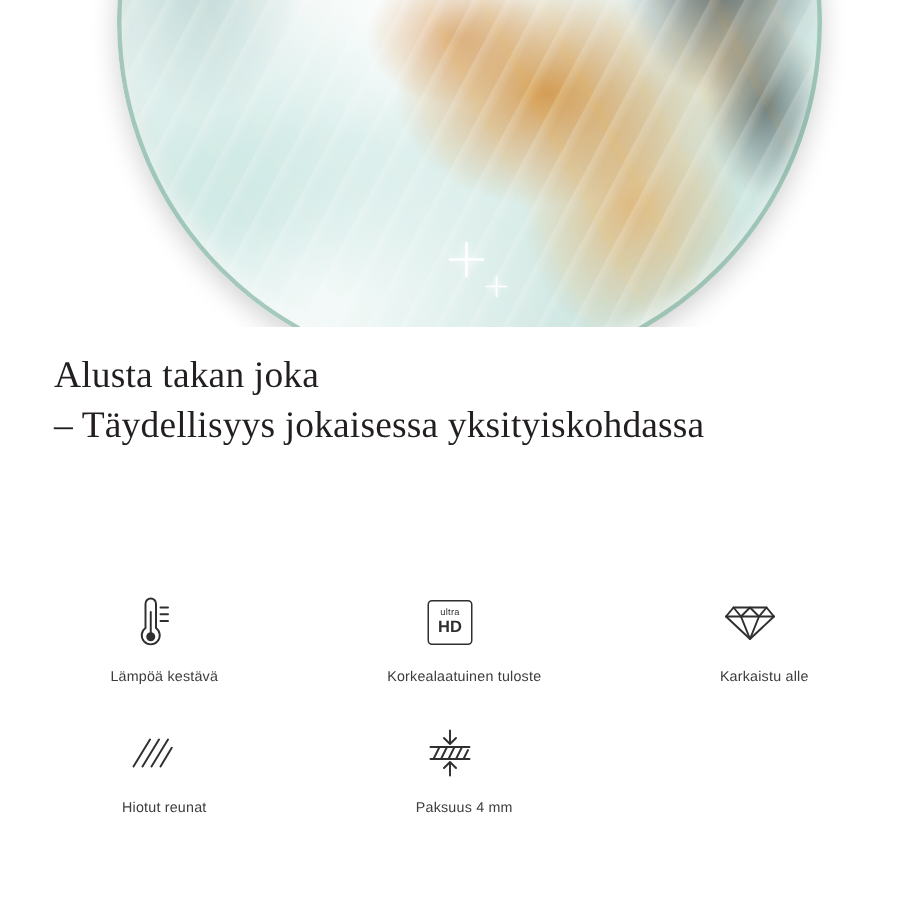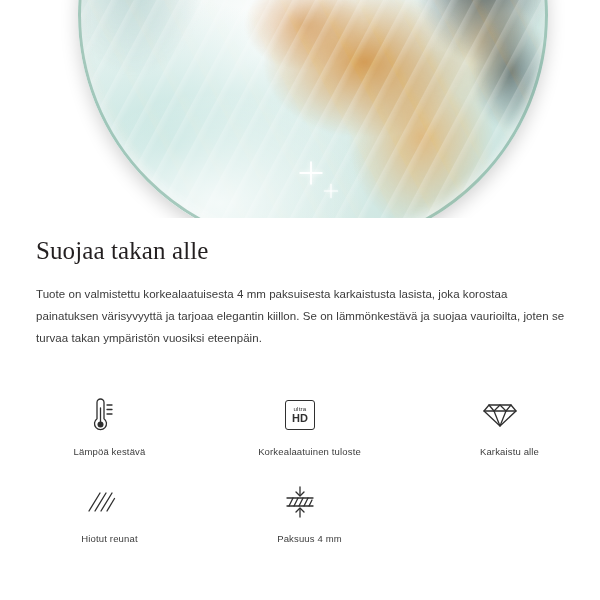--- a/index.html
+++ b/index.html
@@ -205,23 +205,23 @@
       <div class="layer l4"></div>
       <div class="layer l5"></div>
       <div class="disc-edge"></div>
     </div>
     <span class="sparkle sp1"></span>
     <span class="sparkle sp2"></span>
   </div>
 
   <div class="content">
     <h1 class="headline">
-      <span>Suojaa takan alle</span>
+      <span>Alusta takan joka</span>
+      <span class="l2txt">– Täydellisyys jokaisessa yksityiskohdassa</span>
     </h1>
-    <p class="body-copy">Tuote on valmistettu korkealaatuisesta 4 mm paksuisesta karkaistusta lasista, joka korostaa painatuksen värisyvyyttä ja tarjoaa elegantin kiillon. Se on lämmönkestävä ja suojaa vaurioilta, joten se turvaa takan ympäristön vuosiksi eteenpäin.</p>
   </div>
 
   <div class="features">
 
     <div class="feature">
       <div class="icon-wrap">
         <svg width="34" height="38" viewBox="0 0 34 38" fill="none" stroke="#2f2f2f" stroke-width="1.3" stroke-linecap="round">
           <path d="M14 6.5a3.5 3.5 0 0 1 7 0v16.2a6 6 0 1 1-7 0z"></path>
           <circle cx="17.5" cy="28.5" r="3" fill="#2f2f2f" stroke="none"></circle>
           <path d="M17.5 26V12"></path>

